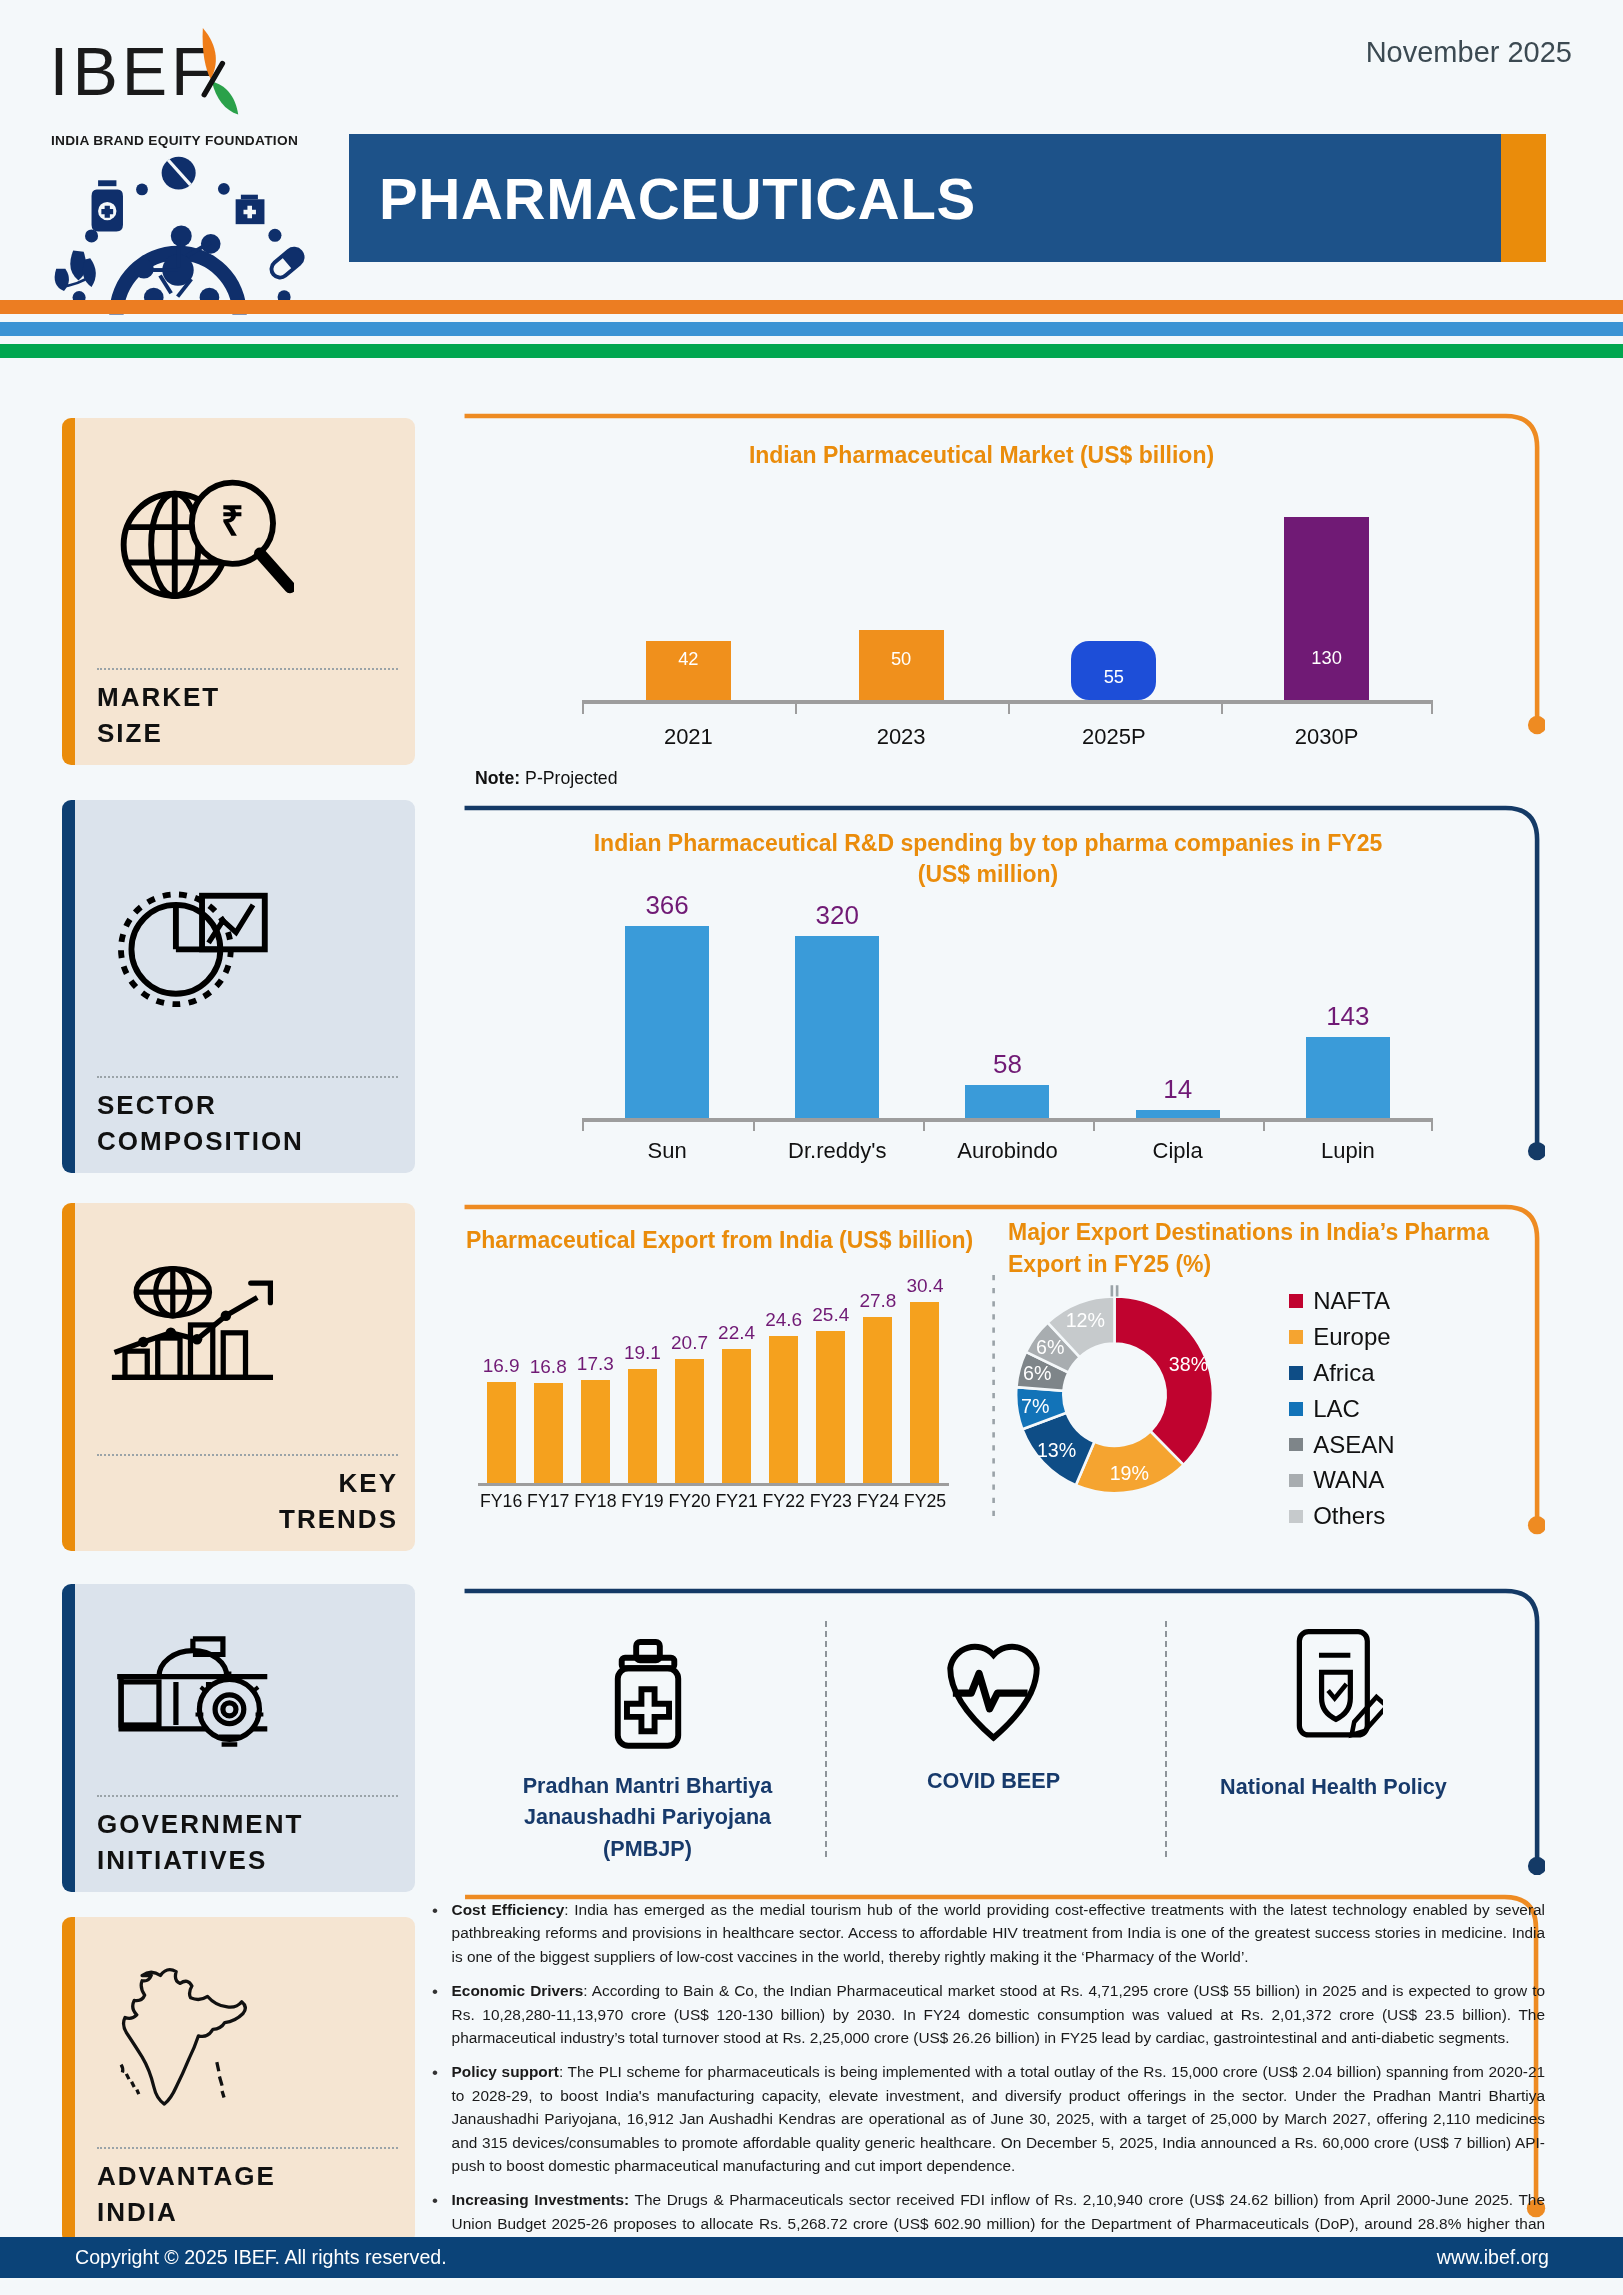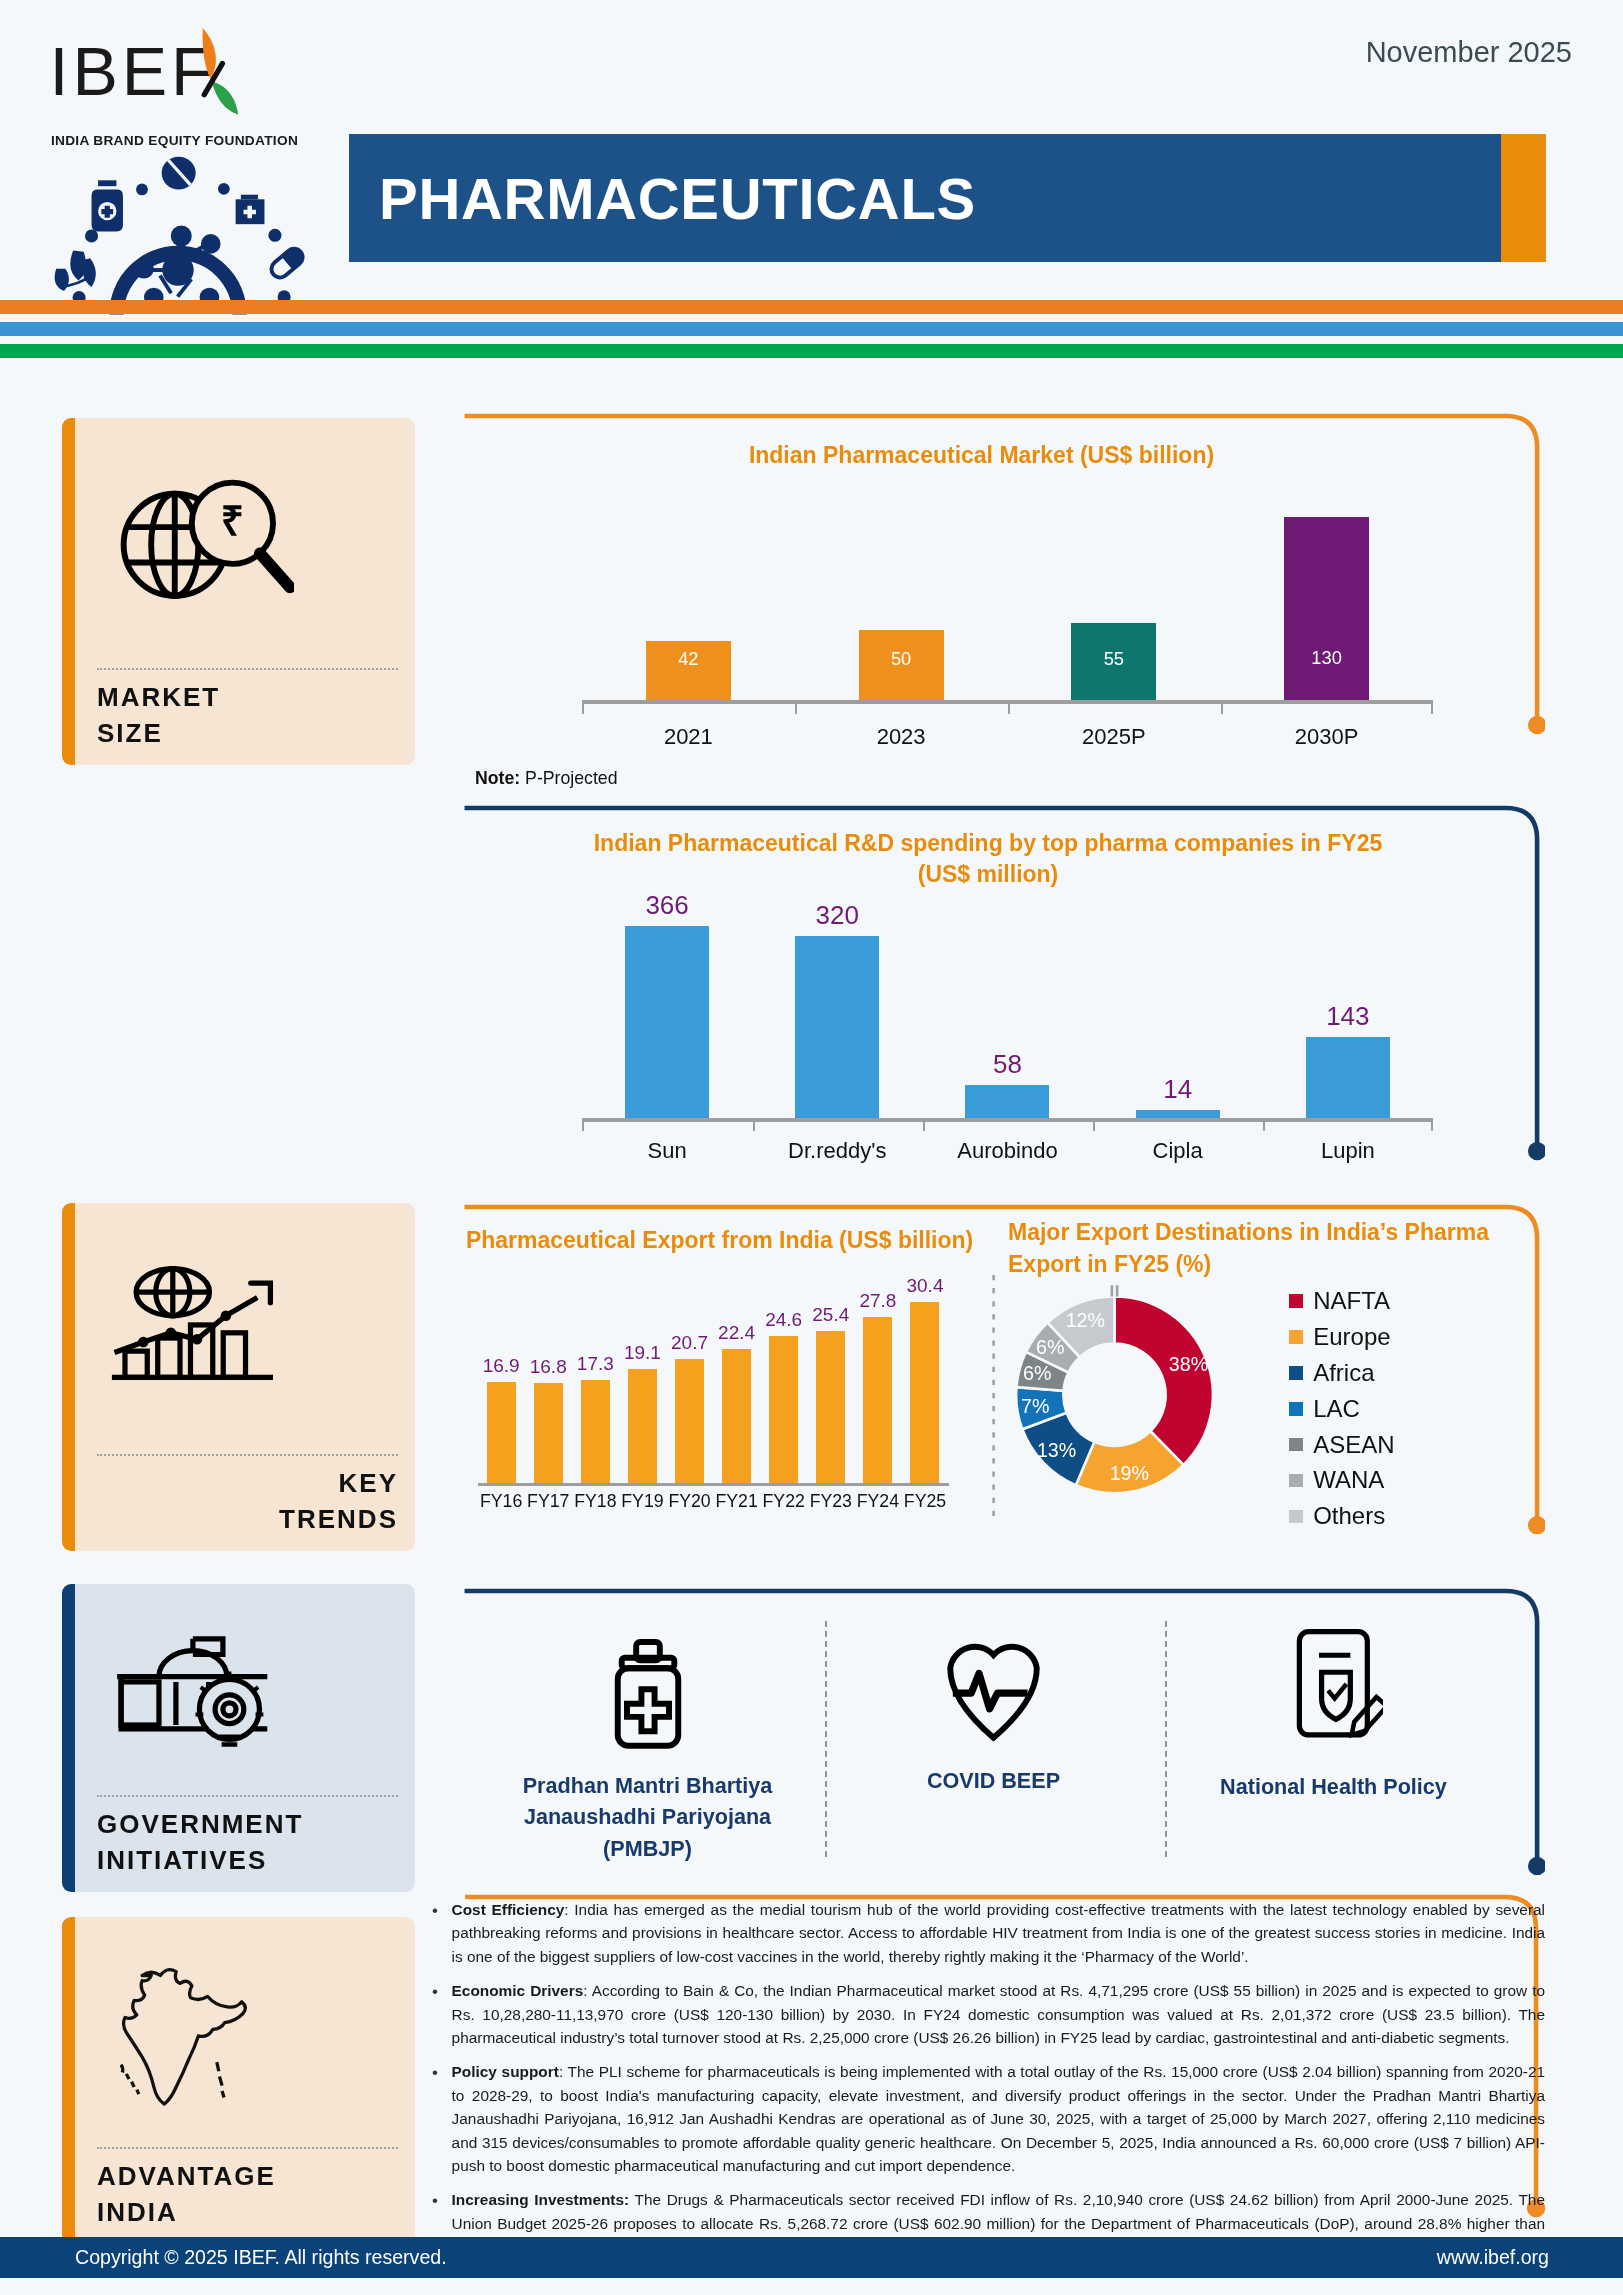--- a/index.html
+++ b/index.html
@@ -161,20 +161,39 @@
           </g>
           <text x="196" y="90" font-family="Liberation Sans, sans-serif" font-size="62" font-weight="700" text-anchor="middle" fill="#000">₹</text>
         </svg>
       </div>
       <div class="divider"></div>
       <div class="label" style="white-space:pre-line">MARKET
 SIZE</div>
     </div>
   </div>
 
+  <div class="side-card card-blue" style="top:800px; height:373px;">
+    <div class="bar"></div>
+    <div class="body">
+      <div class="icon-slot">
+        <svg width="183" height="131" viewBox="0 0 280 200">
+          <g fill="none" stroke="#000" stroke-width="9">
+            <circle cx="110" cy="112" r="68"></circle>
+            <circle cx="110" cy="112" r="84" stroke-dasharray="12 13"></circle>
+            <path d="M110 112 V44 M110 112 H178"></path>
+            <rect x="150" y="30" width="96" height="82"></rect>
+            <path d="M160 102 l22 -34 l20 18 l26 -42" stroke-width="8"></path>
+          </g>
+        </svg>
+      </div>
+      <div class="divider"></div>
+      <div class="label" style="white-space:pre-line">SECTOR
+COMPOSITION</div>
+    </div>
+  </div>
 
   <div class="side-card card-orange" style="top:1203px; height:348px;text-align:right;">
     <div class="bar"></div>
     <div class="body">
       <div class="icon-slot">
         <svg width="190" height="131" viewBox="0 0 290 200">
           <g fill="none" stroke="#000" stroke-width="8">
             <ellipse cx="105" cy="40" rx="56" ry="36"></ellipse>
             <path d="M49 40 h112 M105 5 v70"></path>
             <ellipse cx="105" cy="40" rx="26" ry="36"></ellipse>
@@ -259,21 +278,21 @@
           <div class="bar-rect" style="width: 85px; height: 59px; background: rgb(240, 144, 28);">
             <div class="bar-inlabel" style="top: 6.5px;">42</div>
           </div>
         </div>
         <div class="bar-col" style="width: 151px;">
           <div class="bar-rect" style="width: 85px; height: 70px; background: rgb(240, 144, 28);">
             <div class="bar-inlabel" style="top: 17.7px;">50</div>
           </div>
         </div>
         <div class="bar-col" style="width: 151px;">
-          <div class="bar-rect" style="width: 85px; height: 77px; background: #0f766e;">
+          <div class="bar-rect" style="width: 85px; height: 59px; background: #1d4ed8; border-radius: 18px;">
             <div class="bar-inlabel" style="top: 25px;">55</div>
           </div>
         </div>
         <div class="bar-col" style="width: 151px;">
           <div class="bar-rect" style="width: 85px; height: 183px; background: #701a75;">
             <div class="bar-inlabel" style="top: 130px;">130</div>
           </div>
         </div>
       </div>
     <div class="axis-line" style="left:124px; top:288px; width:851px;"></div>

